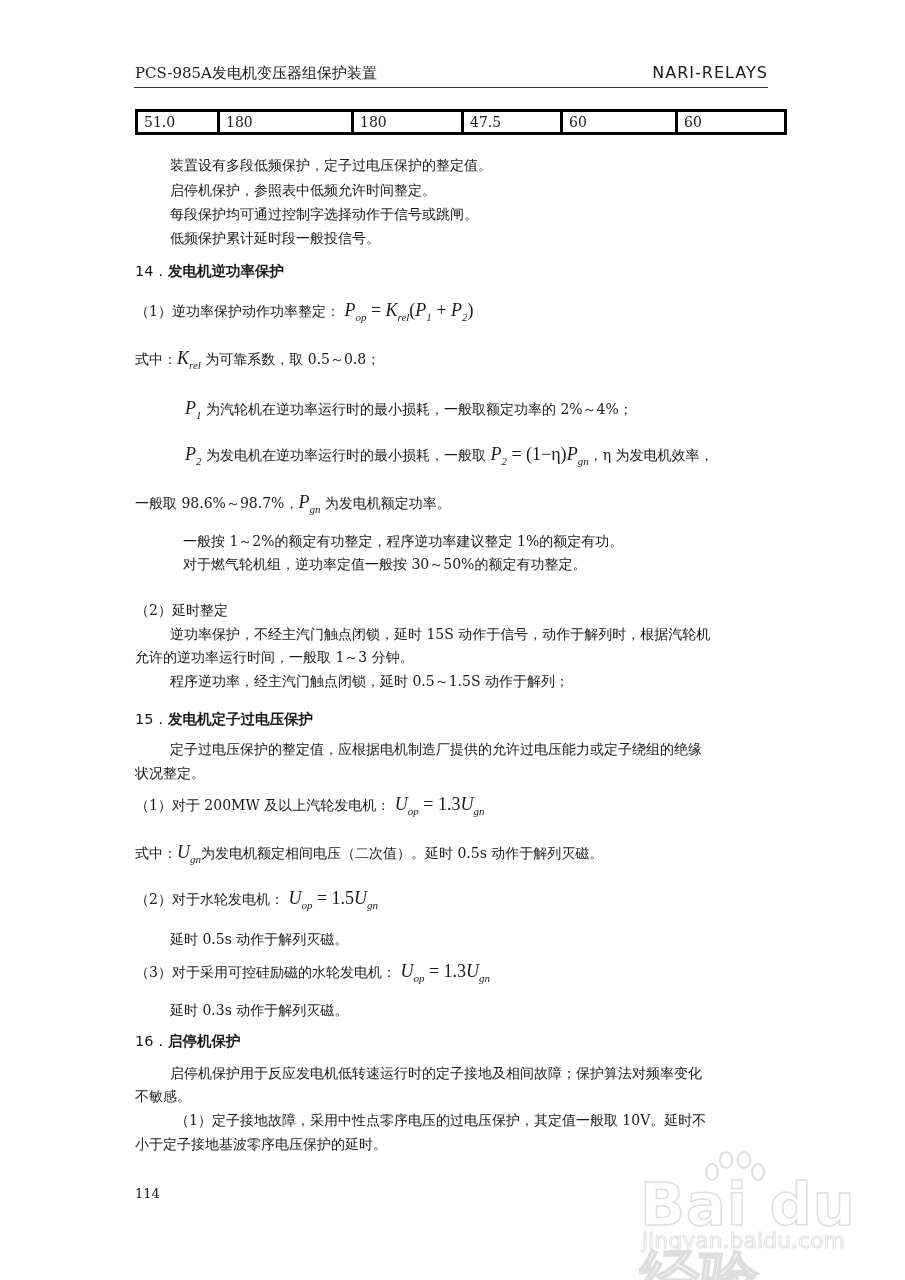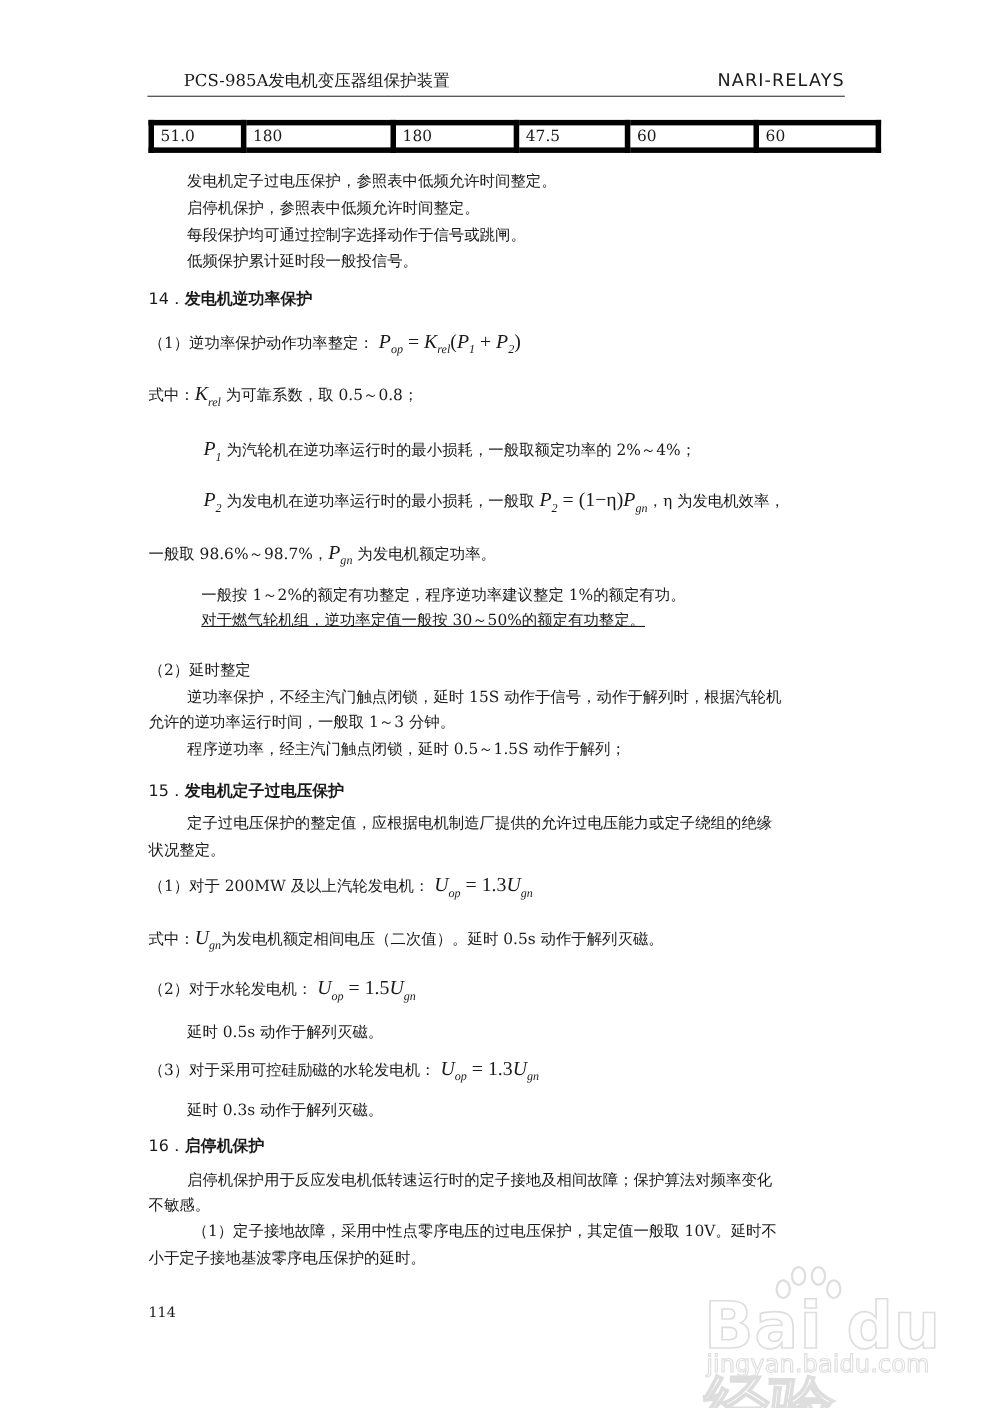--- a/index.html
+++ b/index.html
@@ -1,25 +1,25 @@
 <!DOCTYPE html>
 <html><head>
 <meta charset="utf-8">
 <style>
   html, body { margin: 0; padding: 0; }
   body {
     width: 905px; height: 1280px; background: #ffffff; position: relative; overflow: hidden;
     font-family: "DejaVu Serif", "Liberation Serif", serif; color: #1a1a1a;
   }
   .abs { position: absolute; white-space: nowrap; }
-  .hdr-left { left: 135px; top: 64px; font-size: 15px; font-family: "DejaVu Serif", serif; margin-left: 32px; }
+  .hdr-left { left: 135px; top: 64px; font-size: 15px; font-family: "DejaVu Serif", serif; }
   .hdr-right { right: 137px; top: 63px; font-size: 16px; letter-spacing: 1px; font-family: "DejaVu Sans", "Liberation Sans", sans-serif; }
   .hdr-rule { position: absolute; left: 134px; top: 87px; width: 634px; height: 0; border-top: 1.5px solid #333; }
   table.freq { position: absolute; left: 135px; top: 109px; border-collapse: collapse; font-size: 14px; }
-  table.freq td { border: 5px solid #000000; height: 20px; padding: 0 0 0 6px; vertical-align: middle; line-height: 20px; }
+  table.freq td { border: 3px solid #000000; height: 20px; padding: 0 0 0 6px; vertical-align: middle; line-height: 20px; }
   .c1 { width: 73px; } .c2 { width: 125px; } .c3 { width: 101px; } .c4 { width: 90px; } .c5 { width: 106px; } .c6 { width: 100px; }
   .p { font-size: 14px; line-height: 20px; }
   .h { font-size: 14.5px; font-weight: bold; font-family: "DejaVu Sans", "Liberation Sans", sans-serif; }
   .h .num { font-weight: normal; }
   .math { font-family: "Liberation Serif", "DejaVu Serif", serif; font-style: italic; font-size: 18px; }
   .math sub { font-size: 11px; vertical-align: -5px; }
   .math .up { font-style: normal; }
   .watermark { position: absolute; left: 640px; top: 1150px; width: 220px; height: 110px; opacity: 0.28; }
   .wm-logo { position: absolute; left: 0; top: 20px; font-family: "DejaVu Sans", sans-serif; font-size: 59px; font-weight: bold; color: transparent; -webkit-text-stroke: 1.5px #888; letter-spacing: 1px; }
   .wm-url { position: absolute; left: 2px; top: 78px; font-family: "DejaVu Sans", sans-serif; font-size: 22px; color: transparent; -webkit-text-stroke: 1px #888; }
@@ -38,21 +38,21 @@
     <td class="c1">51.0</td>
     <td class="c2">180</td>
     <td class="c3">180</td>
     <td class="c4">47.5</td>
     <td class="c5">60</td>
     <td class="c6">60</td>
   </tr>
 </tbody>
   </table>
 
-<div class="abs p" style="left:170px; top:155px;">发电机定子过电压保护，参照表中低频允许时间整定。</div>
+<div class="abs p" style="left:170px; top:155px;">装置设有多段低频保护，定子过电压保护的整定值。</div>
 <div class="abs p" style="left:170px; top:180px;">启停机保护，参照表中低频允许时间整定。</div>
 <div class="abs p" style="left:170px; top:204px;">每段保护均可通过控制字选择动作于信号或跳闸。</div>
 <div class="abs p" style="left:170px; top:228px;">低频保护累计延时段一般投信号。</div>
 
 <div class="abs h" style="left:135px; top:262px;">
   <span class="num">14．</span><span>发电机逆功率保护</span>
 </div>
 
 <div class="abs p" style="left:135px; top:300px;">
   <span>（1）逆功率保护动作功率整定：</span>
@@ -74,21 +74,21 @@
   <span>为发电机在逆功率运行时的最小损耗，一般取</span>
   <span class="math"><span>P</span><sub>2</sub> <span class="up">= (1−η)</span><span>P</span><sub>gn</sub></span><span>，η 为发电机效率，</span>
 </div>
 
 <div class="abs p" style="left:135px; top:492px;">
   <span>一般取 98.6%～98.7%，</span><span class="math"><span>P</span><sub>gn</sub></span>
   <span>为发电机额定功率。</span>
 </div>
 
 <div class="abs p" style="left:183px; top:531px;">一般按 1～2%的额定有功整定，程序逆功率建议整定 1%的额定有功。</div>
-<div class="abs p" style="left:183px; top:554px;text-decoration:underline;">对于燃气轮机组，逆功率定值一般按 30～50%的额定有功整定。</div>
+<div class="abs p" style="left:183px; top:554px;">对于燃气轮机组，逆功率定值一般按 30～50%的额定有功整定。</div>
 
 <div class="abs p" style="left:135px; top:600px;">（2）延时整定</div>
 <div class="abs p" style="left:170px; top:624px;">逆功率保护，不经主汽门触点闭锁，延时 15S 动作于信号，动作于解列时，根据汽轮机</div>
 <div class="abs p" style="left:135px; top:647px;">允许的逆功率运行时间，一般取 1～3 分钟。</div>
 <div class="abs p" style="left:170px; top:671px;text-align:center;">程序逆功率，经主汽门触点闭锁，延时 0.5～1.5S 动作于解列；</div>
 
 <div class="abs h" style="left:135px; top:710px;">
   <span class="num">15．</span><span>发电机定子过电压保护</span>
 </div>
 <div class="abs p" style="left:170px; top:739px;">定子过电压保护的整定值，应根据电机制造厂提供的允许过电压能力或定子绕组的绝缘</div>

